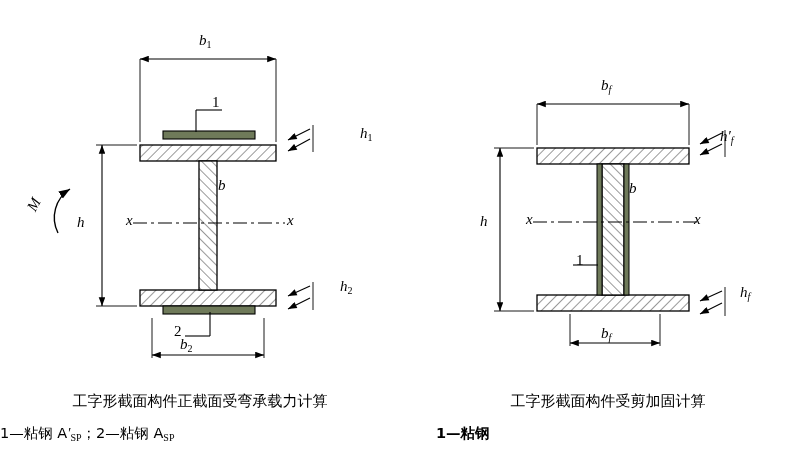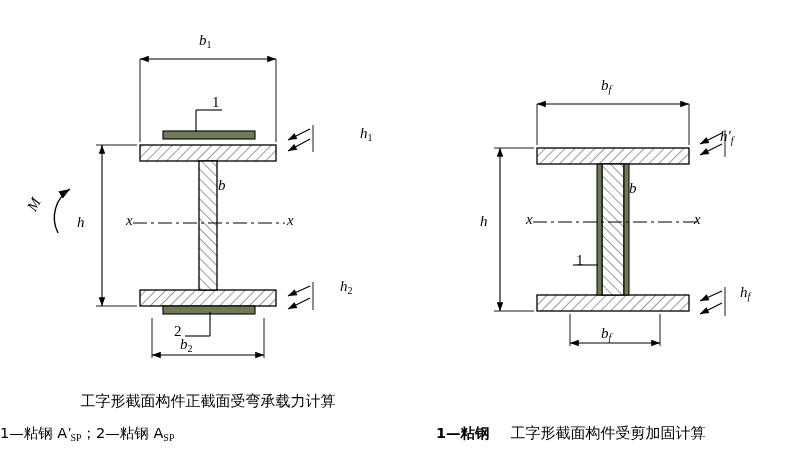--- a/index.html
+++ b/index.html
@@ -147,22 +147,22 @@
 
   <div class="lbl" style="left:740px;top:284px;"><span>h</span><span class="subi">f</span></div>
 
   <div class="lbl" style="left:629px;top:180px;"><span>b</span></div>
 
   <div class="lbl" style="left:526px;top:211px;"><span>x</span></div>
   <div class="lbl" style="left:694px;top:211px;"><span>x</span></div>
 
   <div class="lblu" style="left:576px;top:252px;"><span>1</span></div>
 
-  <div class="cap" style="left:0px;top:392px;width:400px;margin-left:8px;">工字形截面构件正截面受弯承载力计算</div>
+  <div class="cap" style="left:0px;top:392px;width:400px;">工字形截面构件正截面受弯承载力计算</div>
 
   <div class="cap2" style="left:0px;top:424px;width:400px;">
     <span>1—粘钢 A</span><span style="font-family:'Liberation Serif',serif;font-style:italic;"><span class="prime">′</span><span class="sub">SP</span></span><span>；2—粘钢 A</span><span style="font-family:'Liberation Serif',serif;"><span class="sub">SP</span></span>
   </div>
 
-  <div class="cap" style="left:420px;top:392px;width:376px;margin-top:32px;">工字形截面构件受剪加固计算</div>
+  <div class="cap" style="left:420px;top:392px;width:376px;">工字形截面构件受剪加固计算</div>
   <div class="cap2" style="left:436px;top:424px;width:376px;font-weight:bold;">1—粘钢</div>
 
 </div>
 
 </body></html>

